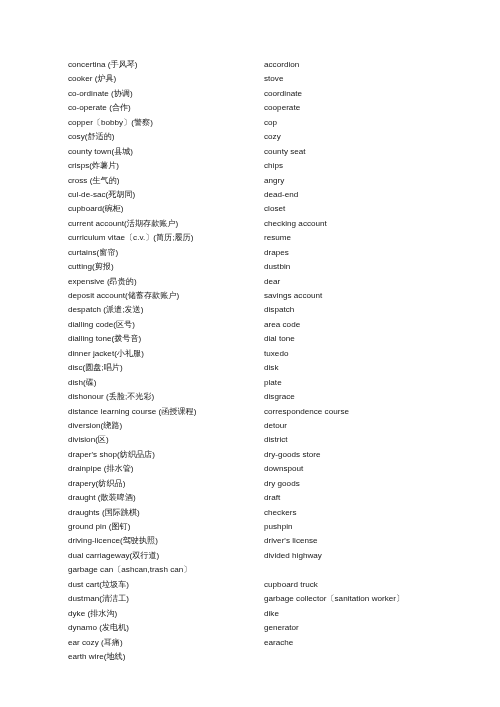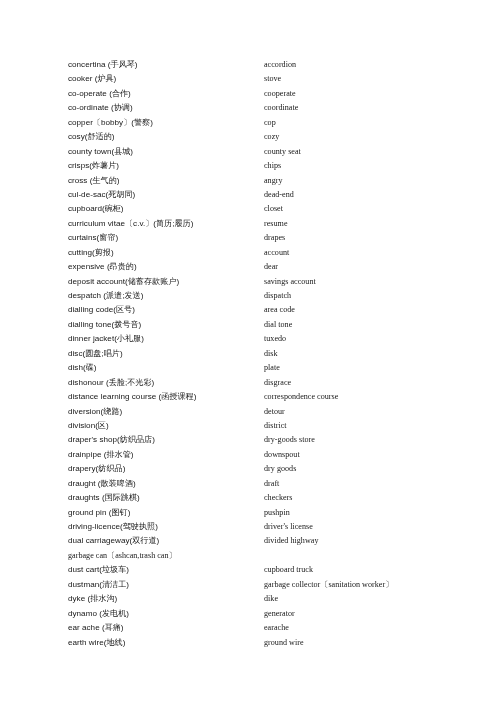--- a/index.html
+++ b/index.html
@@ -50,45 +50,44 @@
     overflow: visible;
   }
 
   .american-term {
     flex: 1 1 auto;
     font-size: 8.1px;
     line-height: 14.45px;
     color: #171717;
     letter-spacing: 0.02px;
     overflow: visible;
-    font-family: Liberation Serif, serif;
   }
 </style>
 </head>
 <body>
 
 <div id="page">
   <div id="word-list">
       <div class="entry-row">
         <span class="british-term">concertina (手风琴)</span>
         <span class="american-term">accordion</span>
       </div>
       <div class="entry-row">
         <span class="british-term">cooker (炉具)</span>
         <span class="american-term">stove</span>
       </div>
       <div class="entry-row">
+        <span class="british-term">co-ordinate (协调)</span>
+        <span class="american-term">coordinate</span>
+      </div>
+      <div class="entry-row">
         <span class="british-term">co-operate (合作)</span>
         <span class="american-term">cooperate</span>
       </div>
       <div class="entry-row">
-        <span class="british-term">co-ordinate (协调)</span>
-        <span class="american-term">coordinate</span>
-      </div>
-      <div class="entry-row">
         <span class="british-term">copper〔bobby〕(警察)</span>
         <span class="american-term">cop</span>
       </div>
       <div class="entry-row">
         <span class="british-term">cosy(舒适的)</span>
         <span class="american-term">cozy</span>
       </div>
       <div class="entry-row">
         <span class="british-term">county town(县城)</span>
         <span class="american-term">county seat</span>
@@ -103,30 +102,34 @@
       </div>
       <div class="entry-row">
         <span class="british-term">cul-de-sac(死胡同)</span>
         <span class="american-term">dead-end</span>
       </div>
       <div class="entry-row">
         <span class="british-term">cupboard(碗柜)</span>
         <span class="american-term">closet</span>
       </div>
       <div class="entry-row">
+        <span class="british-term">current account(活期存款账户)</span>
+        <span class="american-term">checking account</span>
+      </div>
+      <div class="entry-row">
         <span class="british-term">curriculum vitae〔c.v.〕(简历;履历)</span>
         <span class="american-term">resume</span>
       </div>
       <div class="entry-row">
         <span class="british-term">curtains(窗帘)</span>
         <span class="american-term">drapes</span>
       </div>
       <div class="entry-row">
         <span class="british-term">cutting(剪报)</span>
-        <span class="american-term">account</span>
+        <span class="american-term">dustbin</span>
       </div>
       <div class="entry-row">
         <span class="british-term">expensive (昂贵的)</span>
         <span class="american-term">dear</span>
       </div>
       <div class="entry-row">
         <span class="british-term">deposit account(储蓄存款账户)</span>
         <span class="american-term">savings account</span>
       </div>
       <div class="entry-row">
@@ -214,21 +217,20 @@
       </div>
       <div class="entry-row">
         <span class="british-term">dyke (排水沟)</span>
         <span class="american-term">dike</span>
       </div>
       <div class="entry-row">
         <span class="british-term">dynamo (发电机)</span>
         <span class="american-term">generator</span>
       </div>
       <div class="entry-row">
-        <span class="british-term">ear ache (耳痛)</span>
+        <span class="british-term">ear cozy (耳痛)</span>
         <span class="american-term">earache</span>
       </div>
       <div class="entry-row">
         <span class="british-term">earth wire(地线)</span>
-        <span class="american-term">ground wire</span>
       </div>
     </div>
 </div>
 
 </body></html>

